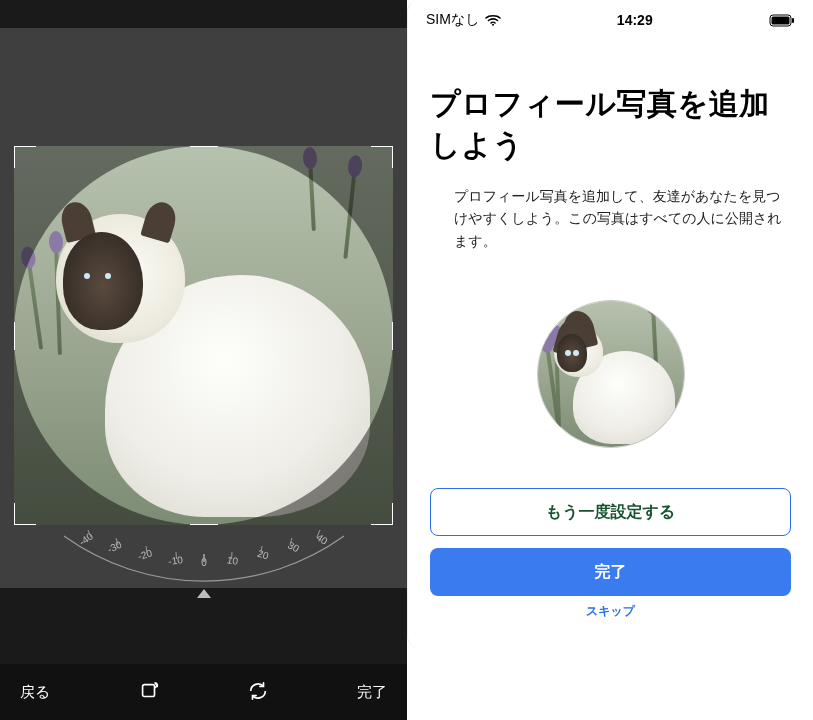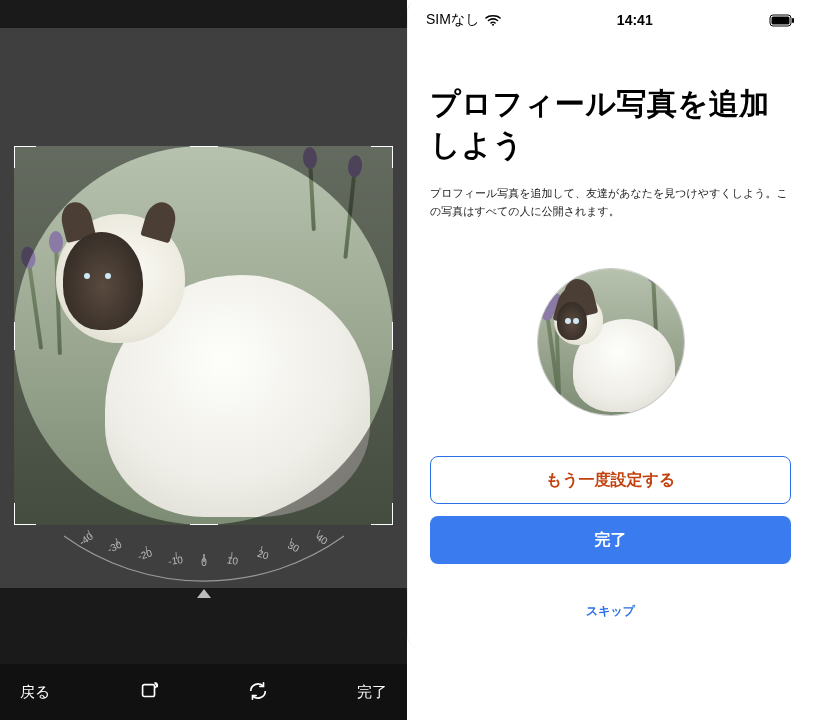--- a/index.html
+++ b/index.html
@@ -166,24 +166,25 @@
   .content {
     padding: 50px 22px 0;
   }
   .title {
     font-size: 30px;
     font-weight: 700;
     line-height: 1.35;
     letter-spacing: 0.5px;
   }
   .subtitle {
-    font-size: 11px;
+    font-size: 14px;
     color: #222;
     margin-top: 20px;
     line-height: 1.6;
+    margin-left: 24px;
   }
   .avatar-preview {
     width: 148px; height: 148px;
     border-radius: 50%;
     margin: 48px auto 0;
     overflow: hidden;
     border: 1px solid #ccc;
     position: relative;
   }
   .avatar-preview .cat-bg,
@@ -205,21 +206,21 @@
     border-radius: 8px;
     font-size: 16px;
     font-weight: 600;
     display: flex;
     align-items: center;
     justify-content: center;
     cursor: pointer;
   }
   .btn-outline {
     border: 1.5px solid #2a6fe8;
-    color: #c2410c;
+    color: #14532d;
     background: #fff;
   }
   .btn-primary {
     background: #3a7bf0;
     color: #fff;
   }
   .skip {
     position: absolute;
     bottom: 28px;
     left: 0; right: 0;
@@ -327,21 +328,21 @@
   <div class="status-bar">
     <div class="status-left">
       <span>SIMなし</span>
       <span class="wifi-icon">
         <svg width="16" height="12" viewBox="0 0 16 12">
             <path d="M1 4 C4 1 12 1 15 4 M3.5 6.5 C6 4.3 10 4.3 12.5 6.5 M6 9 C7 8 9 8 10 9" stroke="#000" stroke-width="1.6" fill="none" stroke-linecap="round"></path>
             <circle cx="8" cy="10.8" r="1" fill="#000"></circle>
           </svg>
       </span>
     </div>
-    <span style="font-weight:600">14:41</span>
+    <span style="font-weight:600">14:29</span>
     <span class="batt-icon">
       <svg width="26" height="13" viewBox="0 0 26 13">
           <rect x="1" y="1" width="21" height="11" rx="3" stroke="#000" stroke-width="1" fill="none"></rect>
           <rect x="2.5" y="2.5" width="18" height="8" rx="1.5" fill="#000"></rect>
           <rect x="23" y="4" width="2" height="5" rx="1" fill="#000"></rect>
         </svg>
     </span>
   </div>
 
   <div class="content">

